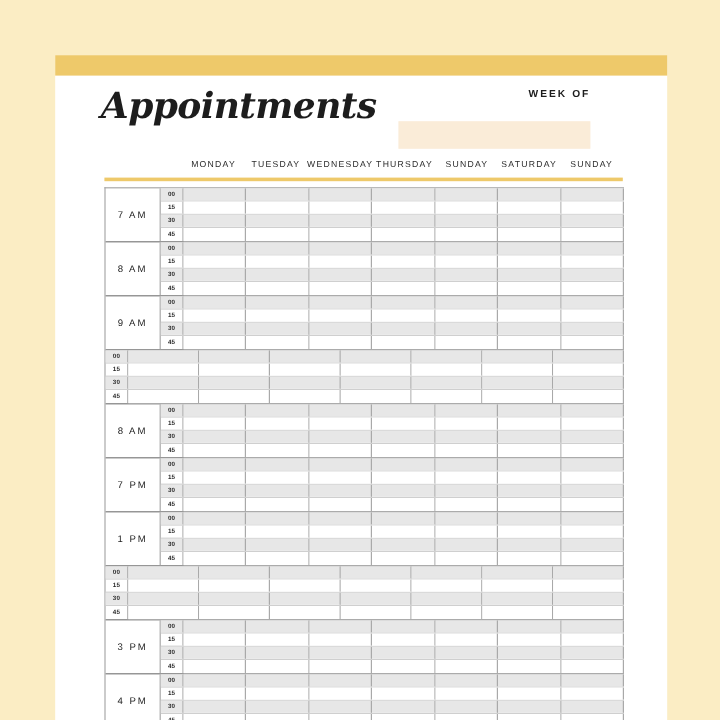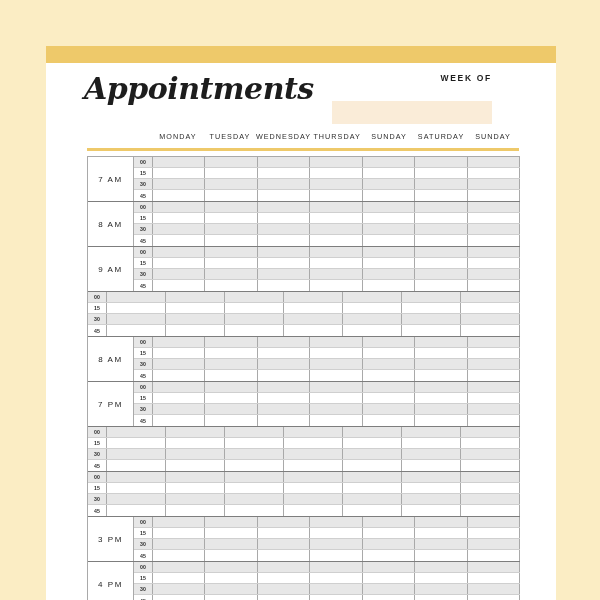--- a/index.html
+++ b/index.html
@@ -500,20 +500,21 @@
               <div class="day-cell"></div>
               <div class="day-cell"></div>
               <div class="day-cell"></div>
               <div class="day-cell"></div>
               <div class="day-cell"></div>
               <div class="day-cell"></div>
             </div>
           </div>
         </div>
         <div class="hour-block">
+          <div class="hour-label">1 PM</div>
           <div class="quarter-rows">
             <div class="quarter-row shaded">
               <div class="minute-label">00</div>
               <div class="day-cell"></div>
               <div class="day-cell"></div>
               <div class="day-cell"></div>
               <div class="day-cell"></div>
               <div class="day-cell"></div>
               <div class="day-cell"></div>
               <div class="day-cell"></div>

